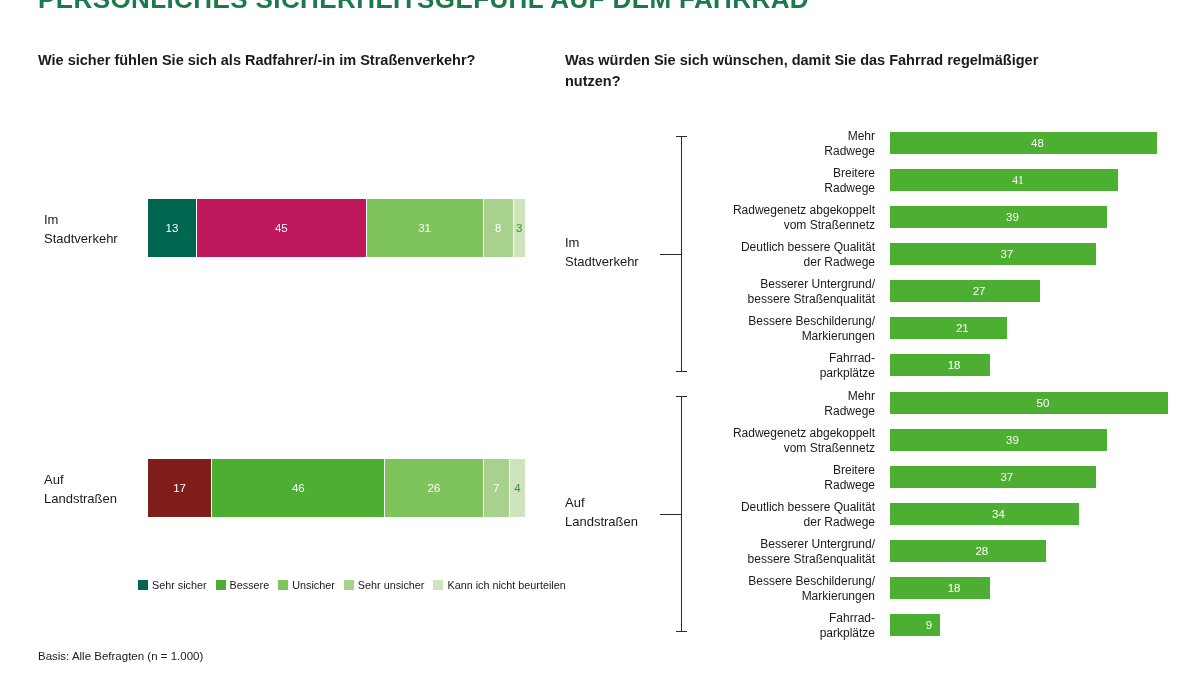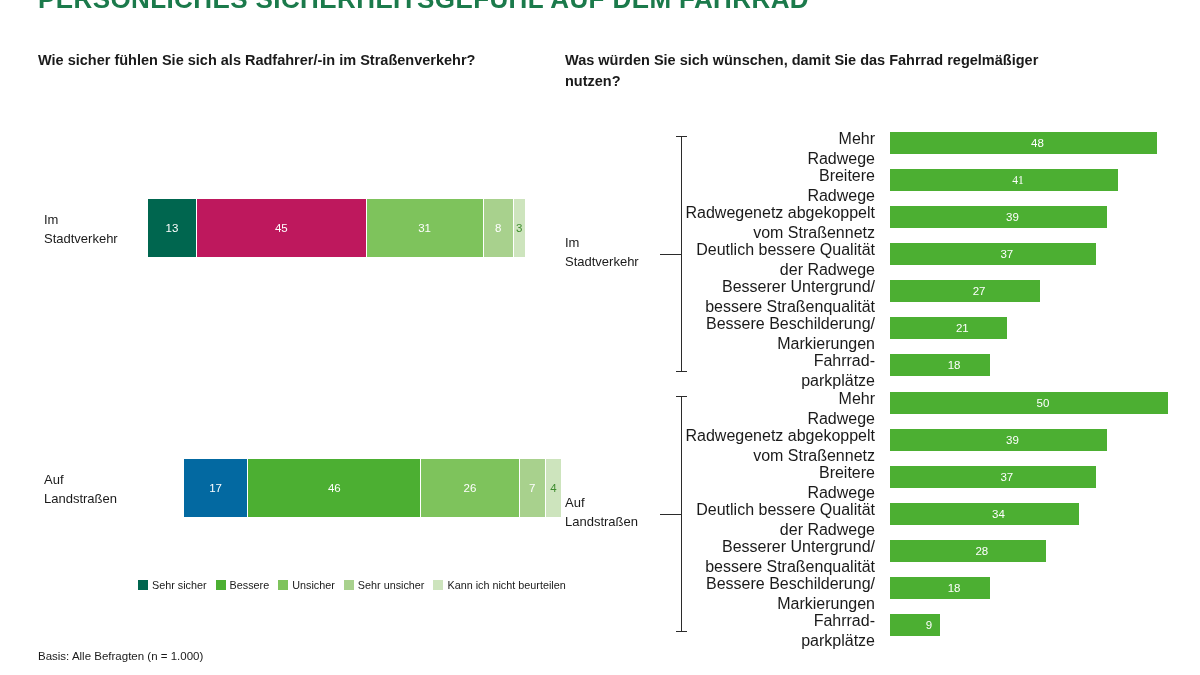--- a/index.html
+++ b/index.html
@@ -104,21 +104,21 @@
     left: -12px;
     width: 22px; height: 1.4px;
     background: #2b2b2b;
   }
   .hbar-row { position: absolute; height: 24px; }
   .hbar-rowlabel {
     position: absolute;
     right: 0;
     width: 190px;
     text-align: right;
-    font-size: 16px;
+    font-size: 12px;
     color: #1a1a1a;
     line-height: 1.28;
     white-space: pre-line;
   }
   .hbar-fill {
     position: absolute;
     left: 0; top: 0;
     height: 100%;
     background: #4caf32;
     display: flex;
@@ -158,21 +158,21 @@
         <div class="seg" style="flex: 0 0 30.16px; background: rgb(168, 209, 141);">
           <span>8</span>
         </div>
         <div class="seg dark-text" style="flex: 0 0 11.31px; background: rgb(205, 228, 189);">
           <span>3</span>
         </div>
       </div>
       <div class="stack-label" style="left: 44px; top: 471px;">Auf
 Landstraßen</div>
       <div class="stack-bar" style="left: 148px; top: 459px; width: 377px;">
-        <div class="seg" style="flex: 0 0 64.09px; background: #0369a1; margin-left: 36px;">
+        <div class="seg" style="flex: 0 0 64.09px; background: #7f1d1d;">
           <span>17</span>
         </div>
         <div class="seg" style="flex: 0 0 173.42px; background: rgb(76, 175, 50);">
           <span>46</span>
         </div>
         <div class="seg" style="flex: 0 0 98.02px; background: rgb(126, 195, 92);">
           <span>26</span>
         </div>
         <div class="seg" style="flex: 0 0 26.39px; background: rgb(168, 209, 141);">
           <span>7</span>

